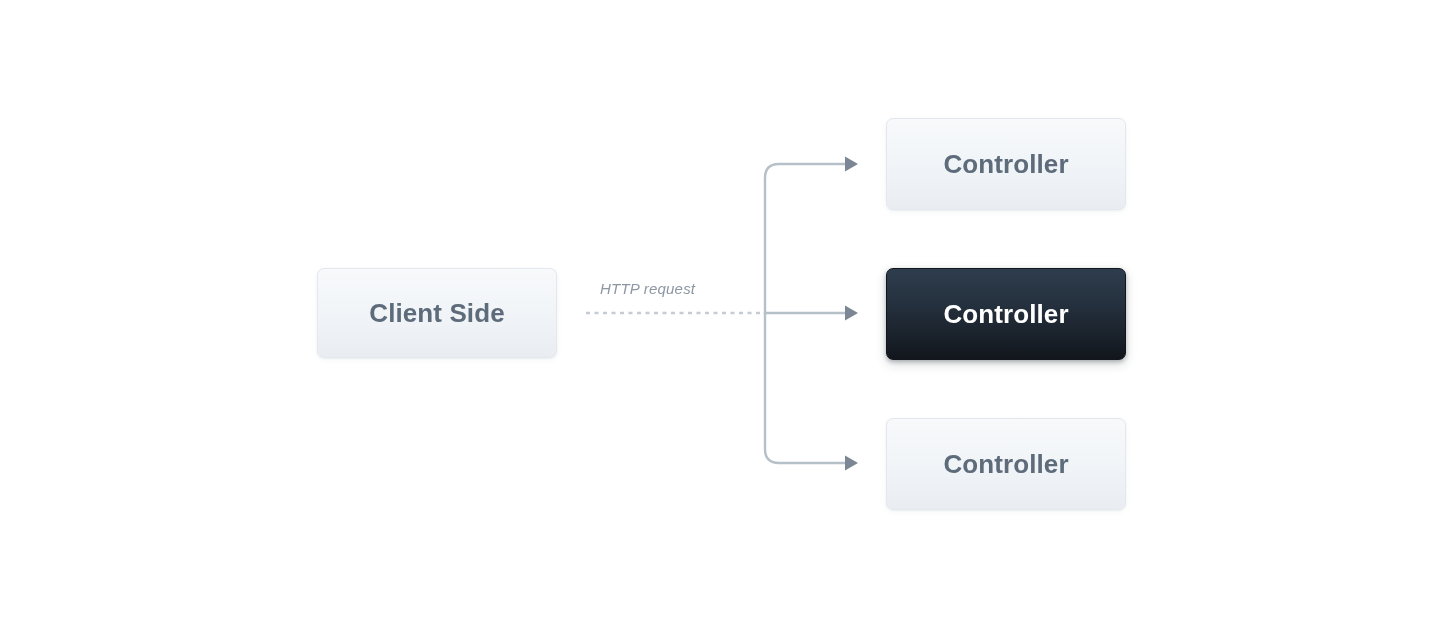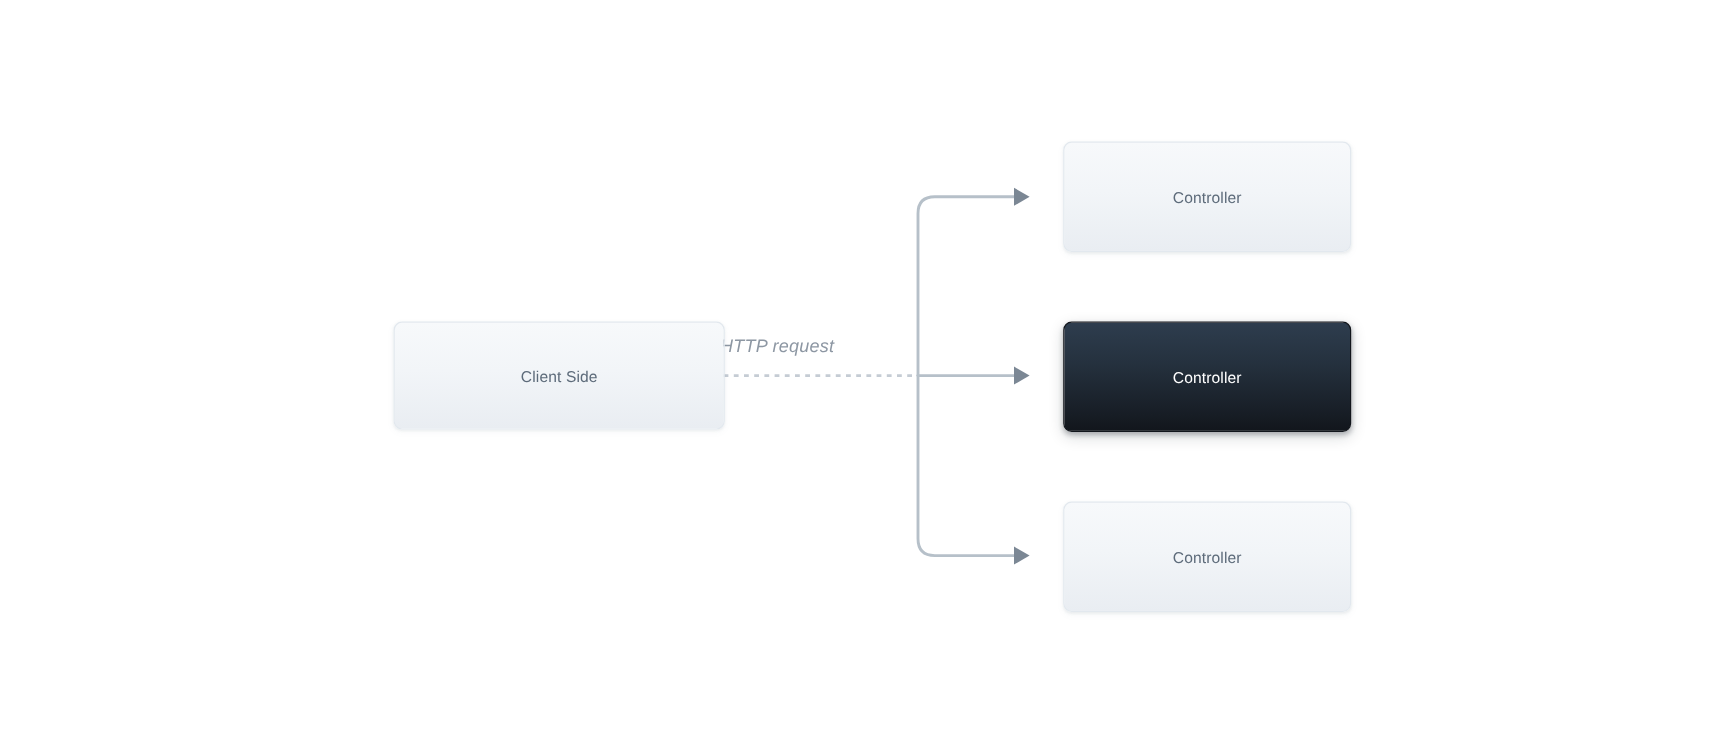--- a/index.html
+++ b/index.html
@@ -24,22 +24,22 @@
   .node {
     position: absolute;
     box-sizing: border-box;
     border-radius: 7px;
     display: flex;
     align-items: center;
     justify-content: center;
     user-select: none;
   }
   .node-label {
-    font-size: 13px;
-    font-weight: 400;
+    font-size: 26px;
+    font-weight: 700;
     letter-spacing: 0.1px;
     line-height: 1;
   }
 
   .node.light {
     background: linear-gradient(180deg, #f7f9fb 0%, #f2f5f8 45%, #e9edf2 100%);
     border: 1px solid #e2e8ee;
     box-shadow: 0 1px 2px rgba(120, 134, 150, 0.10),
                 0 2px 6px rgba(120, 134, 150, 0.06);
   }
@@ -52,23 +52,23 @@
     border: 1px solid #12161c;
     box-shadow: 0 2px 4px rgba(20, 28, 38, 0.28),
                 0 4px 12px rgba(20, 28, 38, 0.16);
   }
   .node.dark .node-label {
     color: #ffffff;
   }
 
   
   #client-side-node {
-    left: 328px;
+    left: 317px;
     top: 268px;
-    width: 276px;
+    width: 240px;
     height: 90px;
   }
 
   
   #controller-node-0 {
     left: 886px;
     top: 118px;
     width: 240px;
     height: 92px;
   }

